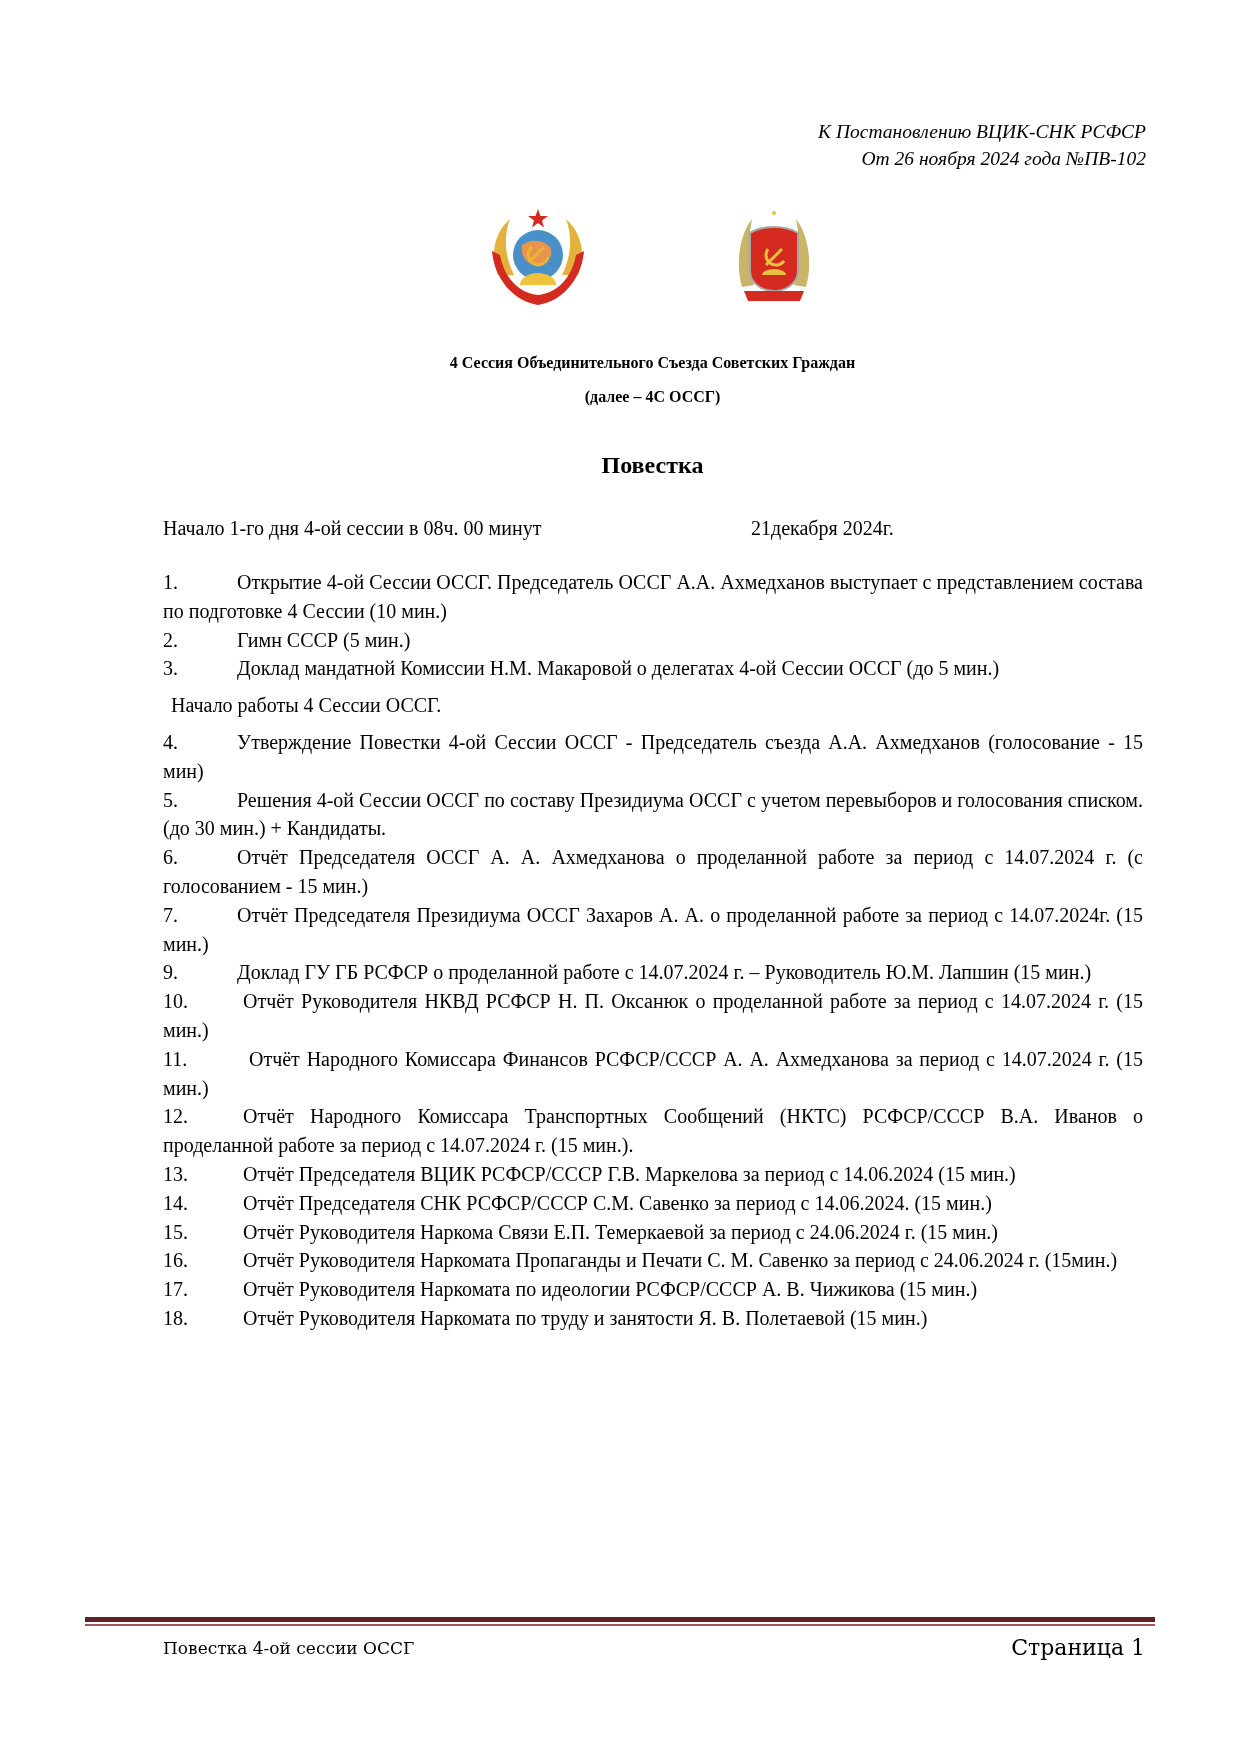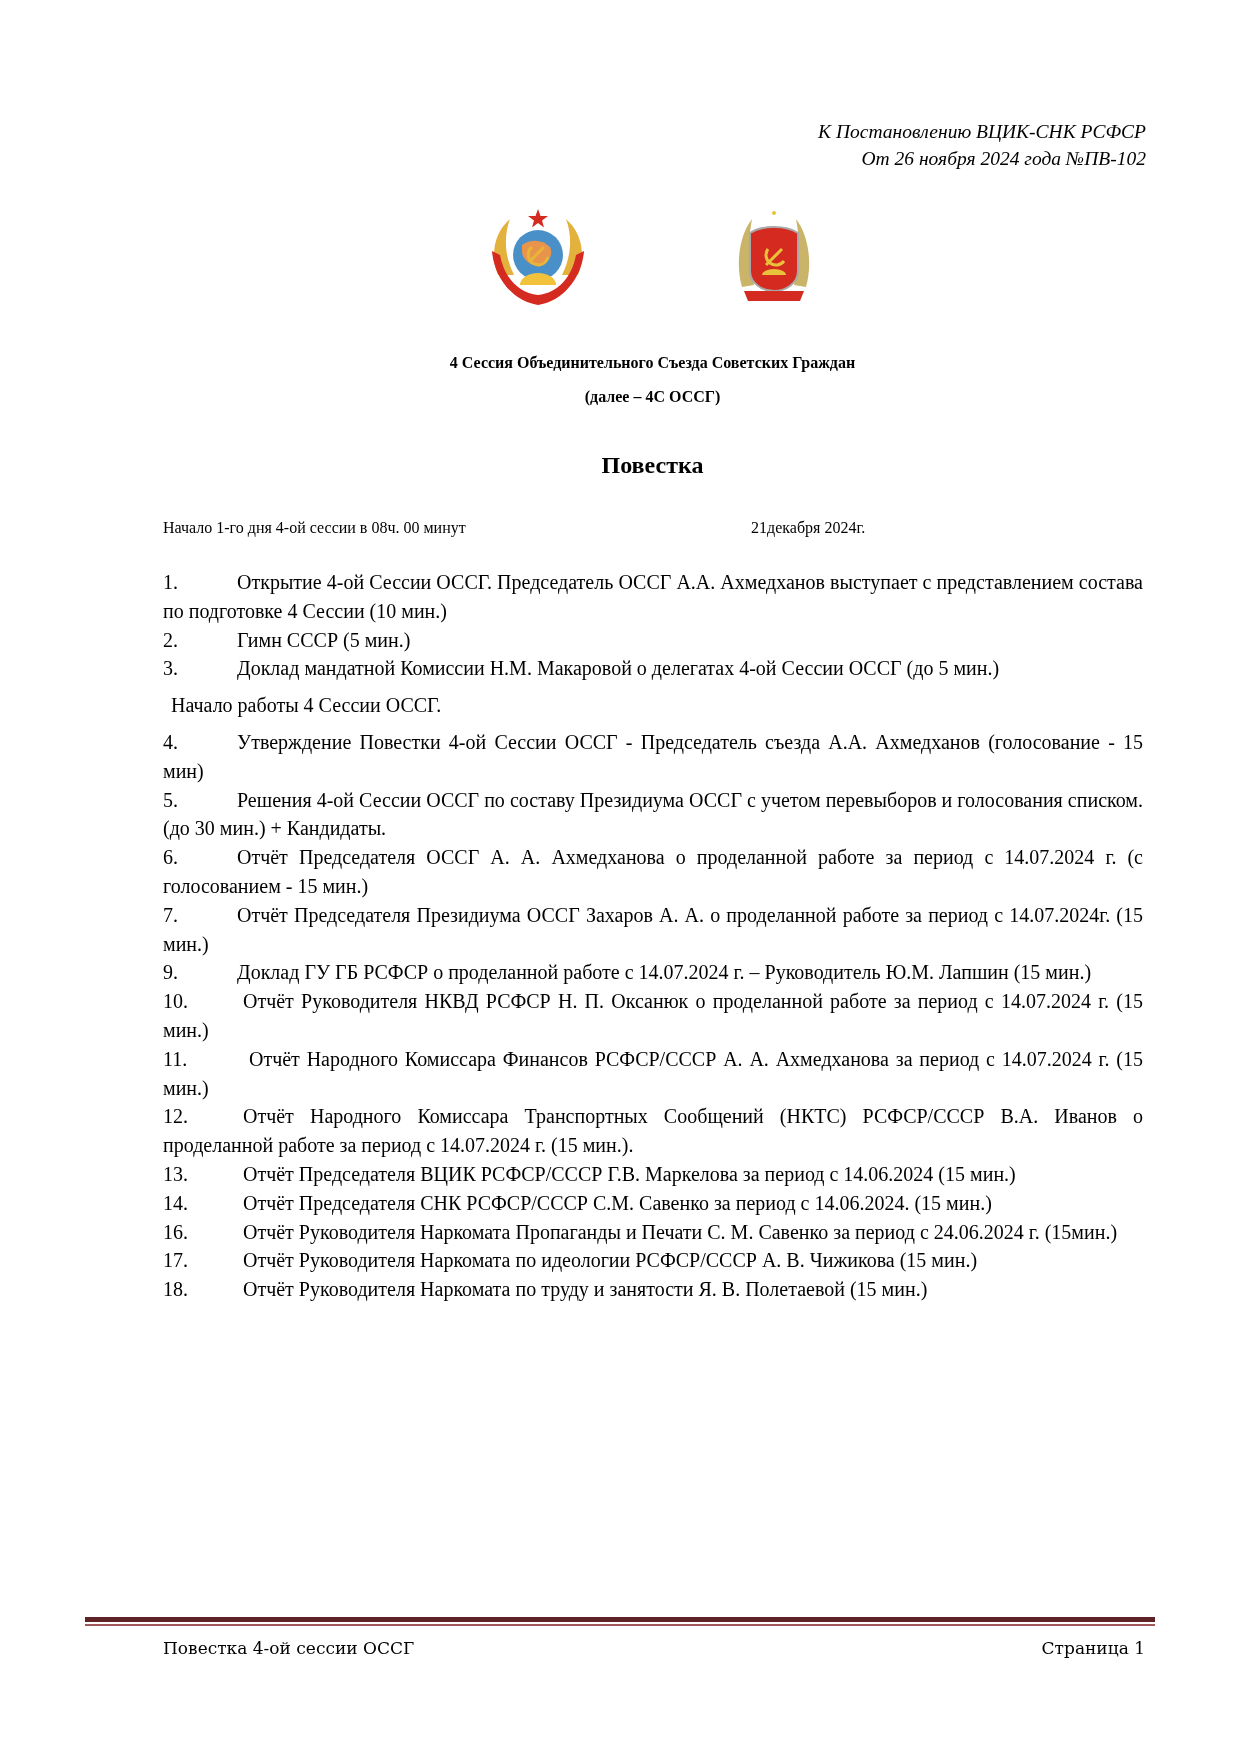--- a/index.html
+++ b/index.html
@@ -20,21 +20,21 @@
       position: absolute; left: 160px; width: 985px; top: 346px; text-align: center;
       font-family: "Liberation Serif", serif; font-weight: bold; font-size: 16px; line-height: 34px;
     }
     .subtitle {
       position: absolute; left: 160px; width: 985px; top: 448px; text-align: center;
       font-family: "Liberation Serif", serif; font-weight: bold; font-size: 24px; line-height: 34px;
     }
 
     .start-line {
       position: absolute; left: 163px; top: 514px; width: 980px;
-      font-family: "Liberation Serif", serif; font-size: 16px; line-height: 28px; white-space: nowrap;
+      font-family: "Liberation Serif", serif; font-size: 20px; line-height: 28px; white-space: nowrap;
     }
     .start-line .date { position: absolute; left: 588px; top: 0; }
 
     .agenda {
       position: absolute; left: 163px; top: 568px; width: 980px;
       font-family: "Liberation Serif", serif; font-size: 20px; line-height: 28.8px;
     }
     .agenda .item { text-align: justify; margin: 0; }
     .agenda .item .num { display: inline-block; width: 74px; }
     .agenda .item.wide .num { width: 80px; }
@@ -46,21 +46,21 @@
     }
     .footer-rule-thin {
       position: absolute; left: 85px; width: 1070px; top: 1624px; height: 2px; background: #a0585a;
     }
     .footer-left {
       position: absolute; left: 163px; top: 1636px;
       font-family: "DejaVu Serif", serif; font-size: 17px; line-height: 24px; white-space: nowrap;
     }
     .footer-right {
       position: absolute; right: 95px; top: 1636px;
-      font-family: "DejaVu Serif", serif; font-size: 17px; line-height: 24px; white-space: nowrap;
+      font-family: "DejaVu Serif", serif; font-size: 22px; line-height: 24px; white-space: nowrap;
     }
   </style>
 </head>
 <body>
 
 <div class="page">
 
   <div class="ref-note">
     <div>К Постановлению ВЦИК-СНК РСФСР</div>
     <div>От 26 ноября 2024 года №ПВ-102</div>
@@ -115,20 +115,21 @@
     <p class="item"><span class="num">4.</span><span>Утверждение Повестки 4-ой Сессии ОССГ - Председатель съезда А.А. Ахмедханов (голосование - 15 мин)</span></p>
     <p class="item"><span class="num">5.</span><span>Решения 4-ой Сессии ОССГ по составу Президиума ОССГ с учетом перевыборов и голосования списком. (до 30 мин.) + Кандидаты.</span></p>
     <p class="item"><span class="num">6.</span><span>Отчёт Председателя ОССГ А. А. Ахмедханова о проделанной работе за период с 14.07.2024 г. (с голосованием - 15 мин.)</span></p>
     <p class="item"><span class="num">7.</span><span>Отчёт Председателя Президиума ОССГ Захаров А. А. о проделанной работе за период с 14.07.2024г. (15 мин.)</span></p>
     <p class="item"><span class="num">9.</span><span>Доклад ГУ ГБ РСФСР о проделанной работе с 14.07.2024 г.  – Руководитель Ю.М. Лапшин (15 мин.)</span></p>
     <p class="item wide"><span class="num">10.</span><span>Отчёт Руководителя НКВД РСФСР Н. П. Оксанюк о проделанной работе за период с 14.07.2024 г. (15 мин.)</span></p>
     <p class="item wider"><span class="num">11.</span><span>Отчёт Народного Комиссара Финансов РСФСР/СССР А. А. Ахмедханова за период с 14.07.2024 г. (15 мин.)</span></p>
     <p class="item wide"><span class="num">12.</span><span>Отчёт Народного Комиссара Транспортных Сообщений (НКТС) РСФСР/СССР В.А. Иванов о проделанной работе за период с 14.07.2024 г. (15 мин.).</span></p>
     <p class="item wide"><span class="num">13.</span><span>Отчёт Председателя ВЦИК РСФСР/СССР Г.В. Маркелова за период с 14.06.2024 (15 мин.)</span></p>
     <p class="item wide"><span class="num">14.</span><span>Отчёт Председателя СНК РСФСР/СССР С.М. Савенко за период с 14.06.2024. (15 мин.)</span></p>
+    <p class="item wide"><span class="num">15.</span><span>Отчёт Руководителя Наркома Связи Е.П. Темеркаевой за период с 24.06.2024 г. (15 мин.)</span></p>
     <p class="item wide"><span class="num">16.</span><span>Отчёт Руководителя Наркомата Пропаганды и Печати С. М. Савенко за период с 24.06.2024 г. (15мин.)</span></p>
     <p class="item wide"><span class="num">17.</span><span>Отчёт Руководителя Наркомата по идеологии РСФСР/СССР А. В. Чижикова (15 мин.)</span></p>
     <p class="item wide"><span class="num">18.</span><span>Отчёт Руководителя Наркомата по труду и занятости Я. В. Полетаевой (15 мин.)</span></p>
   </div>
 
   <div class="footer-rule-thick"></div>
   <div class="footer-rule-thin"></div>
   <div class="footer-left">Повестка 4-ой сессии ОССГ</div>
   <div class="footer-right">Страница 1</div>
 

